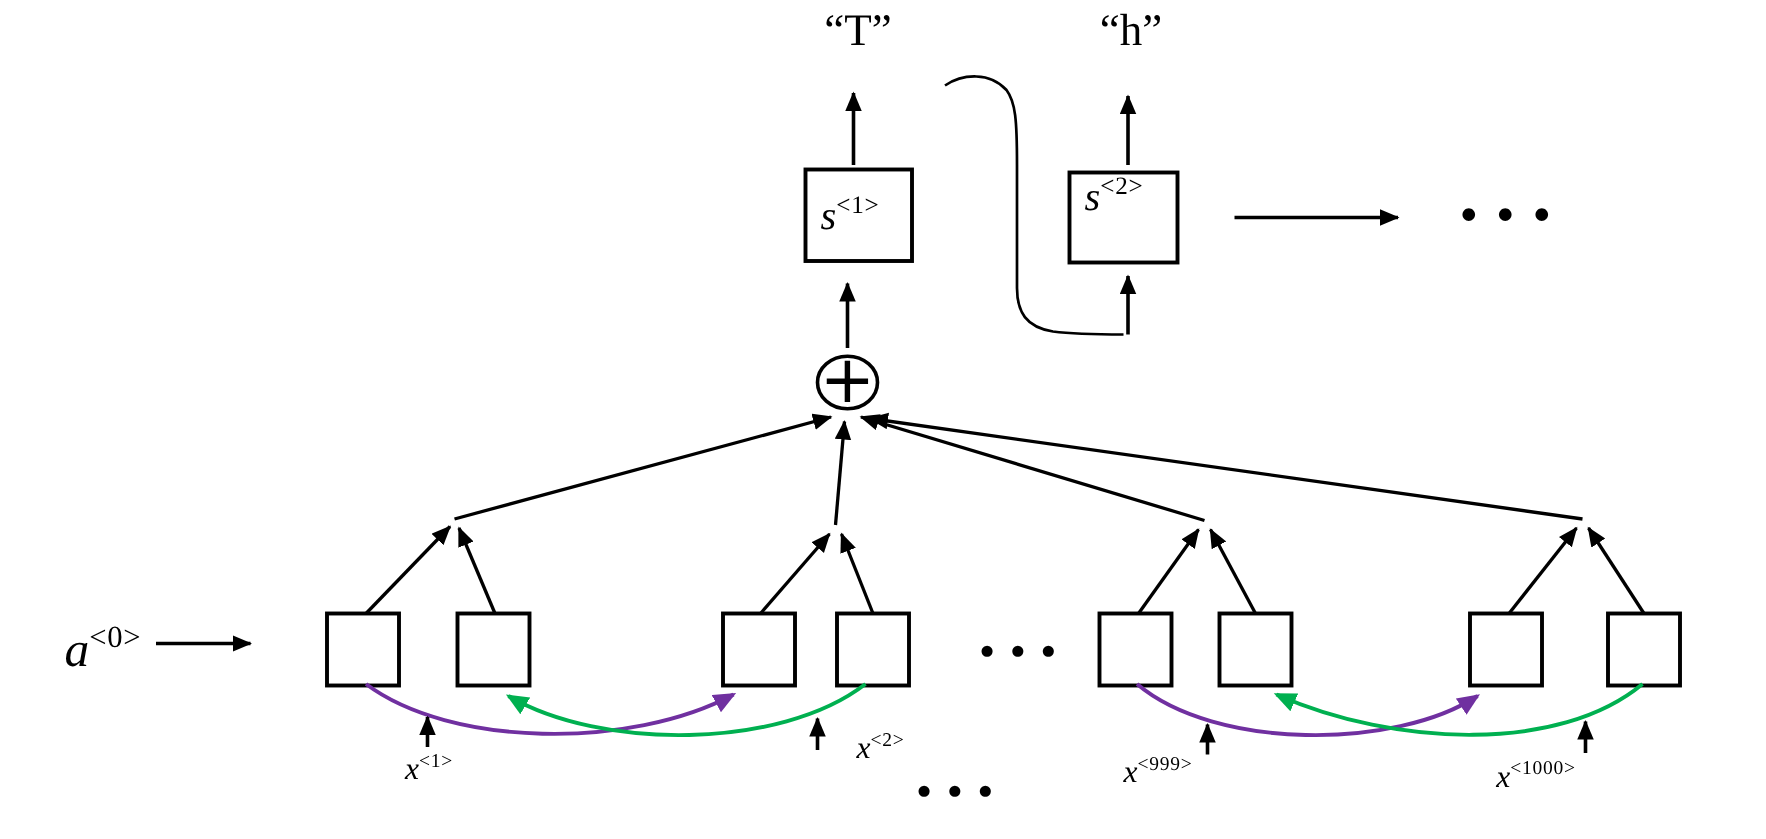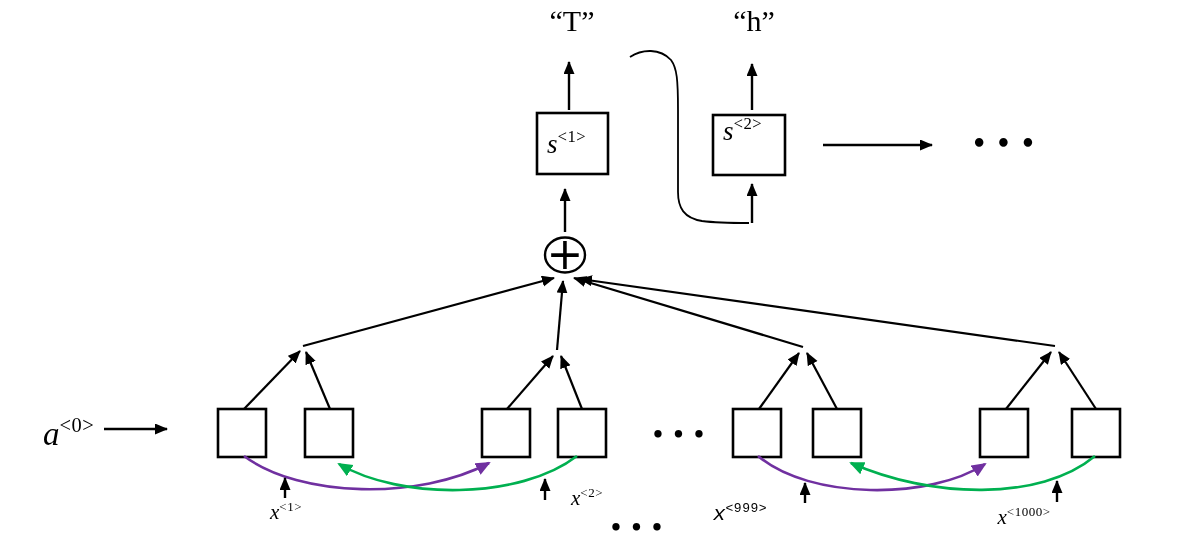--- a/index.html
+++ b/index.html
@@ -102,21 +102,21 @@
   <div class="lbl math" style="left:7px;top:415px;font-size:33px;margin-left:36px;">
     <span class="var">a</span><sup>&lt;0&gt;</sup>
   </div>
 
   <div class="lbl math ctr" style="left:286px;top:500px;">
     <span class="var">x</span><sup>&lt;1&gt;</sup>
   </div>
   <div class="lbl math ctr" style="left:551px;top:486px;margin-left:36px;">
     <span class="var">x</span><sup>&lt;2&gt;</sup>
   </div>
-  <div class="lbl math ctr" style="left:740px;top:502px;font-family:Liberation Mono, monospace;">
+  <div class="lbl math ctr" style="left:772px;top:502px;">
     <span class="var">x</span><sup>&lt;999&gt;</sup>
   </div>
   <div class="lbl math ctr" style="left:1024px;top:505px;">
     <span class="var">x</span><sup>&lt;1000&gt;</sup>
   </div>
 
   <div class="lbl plus" style="left:543px;top:233px;">+</div>
 
   <div class="lbl dots dots-lg ctr" style="left:1008px;top:132px;">•••</div>
   <div class="lbl dots dots-sm ctr" style="left:682px;top:425px;">•••</div>

